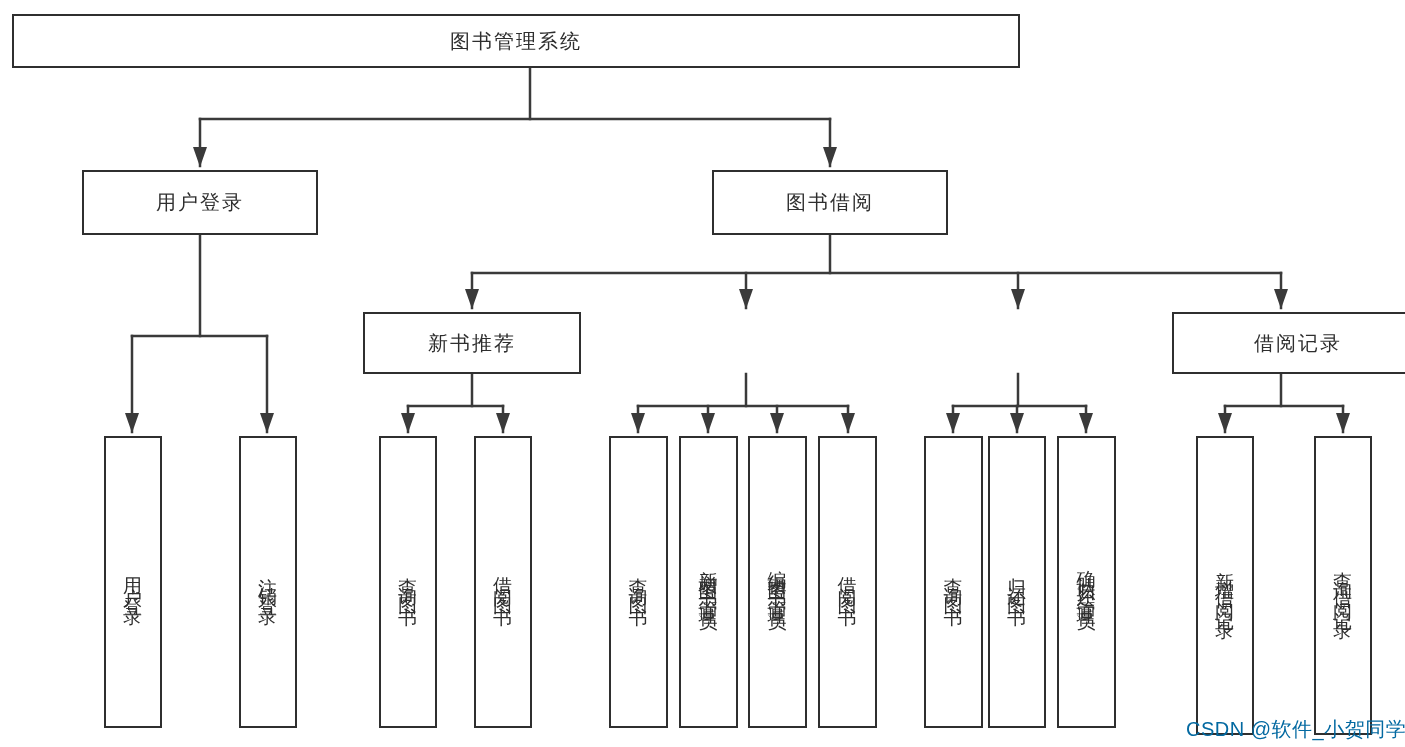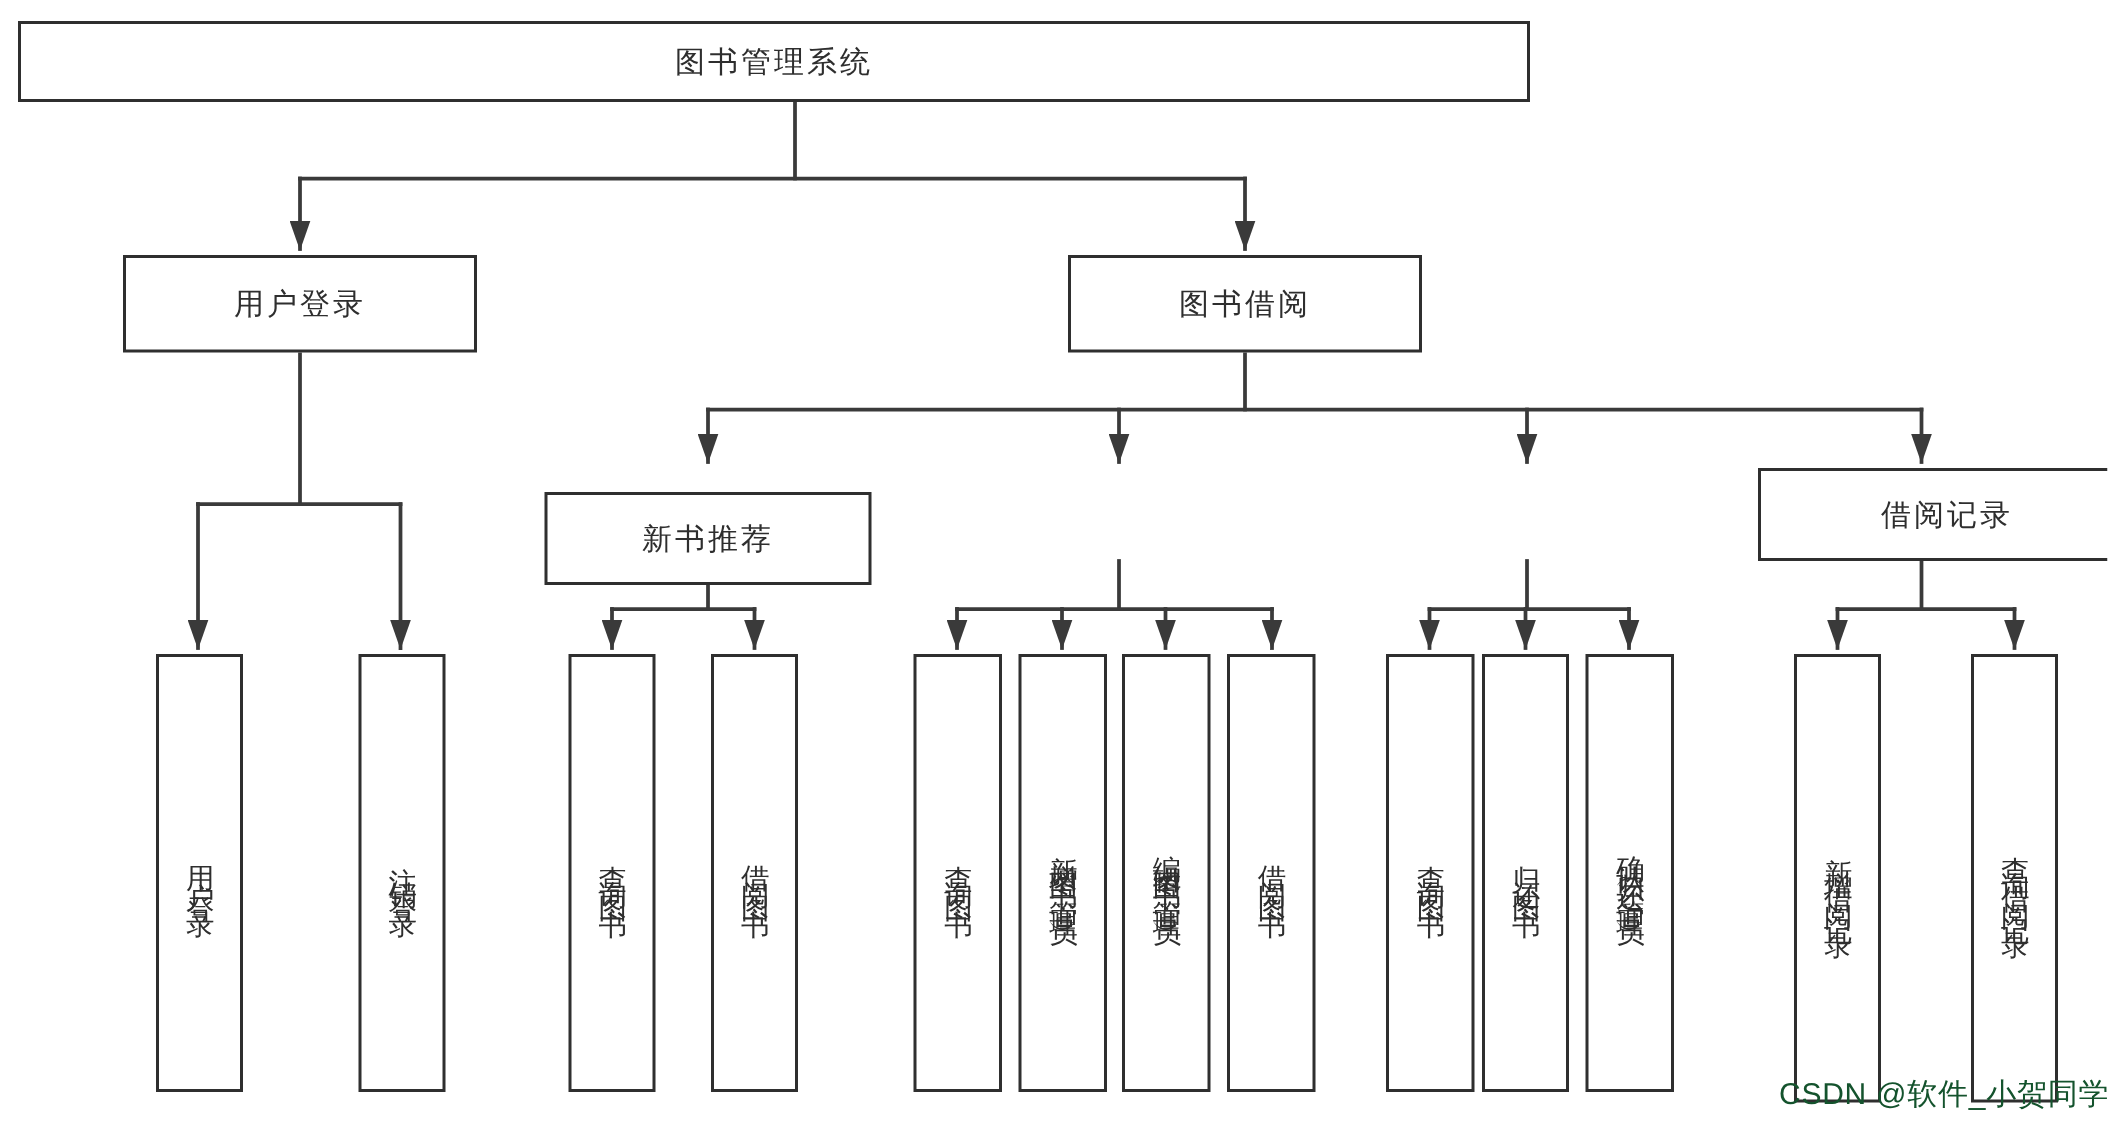--- a/index.html
+++ b/index.html
@@ -46,21 +46,21 @@
     letter-spacing: 10px;
     line-height: 1;
   }
   .node.v.long span { letter-spacing: 6px; }
   #watermark {
     position: absolute;
     left: 1186px;
     top: 716px;
     width: 210px;
     font-size: 20px;
-    color: #14532d;
+    color: #0369a1;
     white-space: nowrap;
     z-index: 5;
     letter-spacing: 0.5px;
   }
 </style>
 </head>
 <body>
 
 <div id="canvas">
 
@@ -130,21 +130,21 @@
     <span>图书管理系统</span>
   </div>
 
   <div class="node h" style="left:82px;top:170px;width:236px;height:65px">
     <span>用户登录</span>
   </div>
   <div class="node h" style="left:712px;top:170px;width:236px;height:65px">
     <span>图书借阅</span>
   </div>
 
-  <div class="node h" style="left:363px;top:328px;width:218px;height:62px">
+  <div class="node h" style="left:363px;top:312px;width:218px;height:62px">
     <span>新书推荐</span>
   </div>
   <div class="node h" style="left:1172px;top:312px;width:252px;height:62px">
     <span>借阅记录</span>
   </div>
 
   <div class="node v" style="left:104px;top:436px;width:58px;height:292px">
     <span>用户登录</span>
   </div>
   <div class="node v" style="left:239px;top:436px;width:58px;height:292px">

